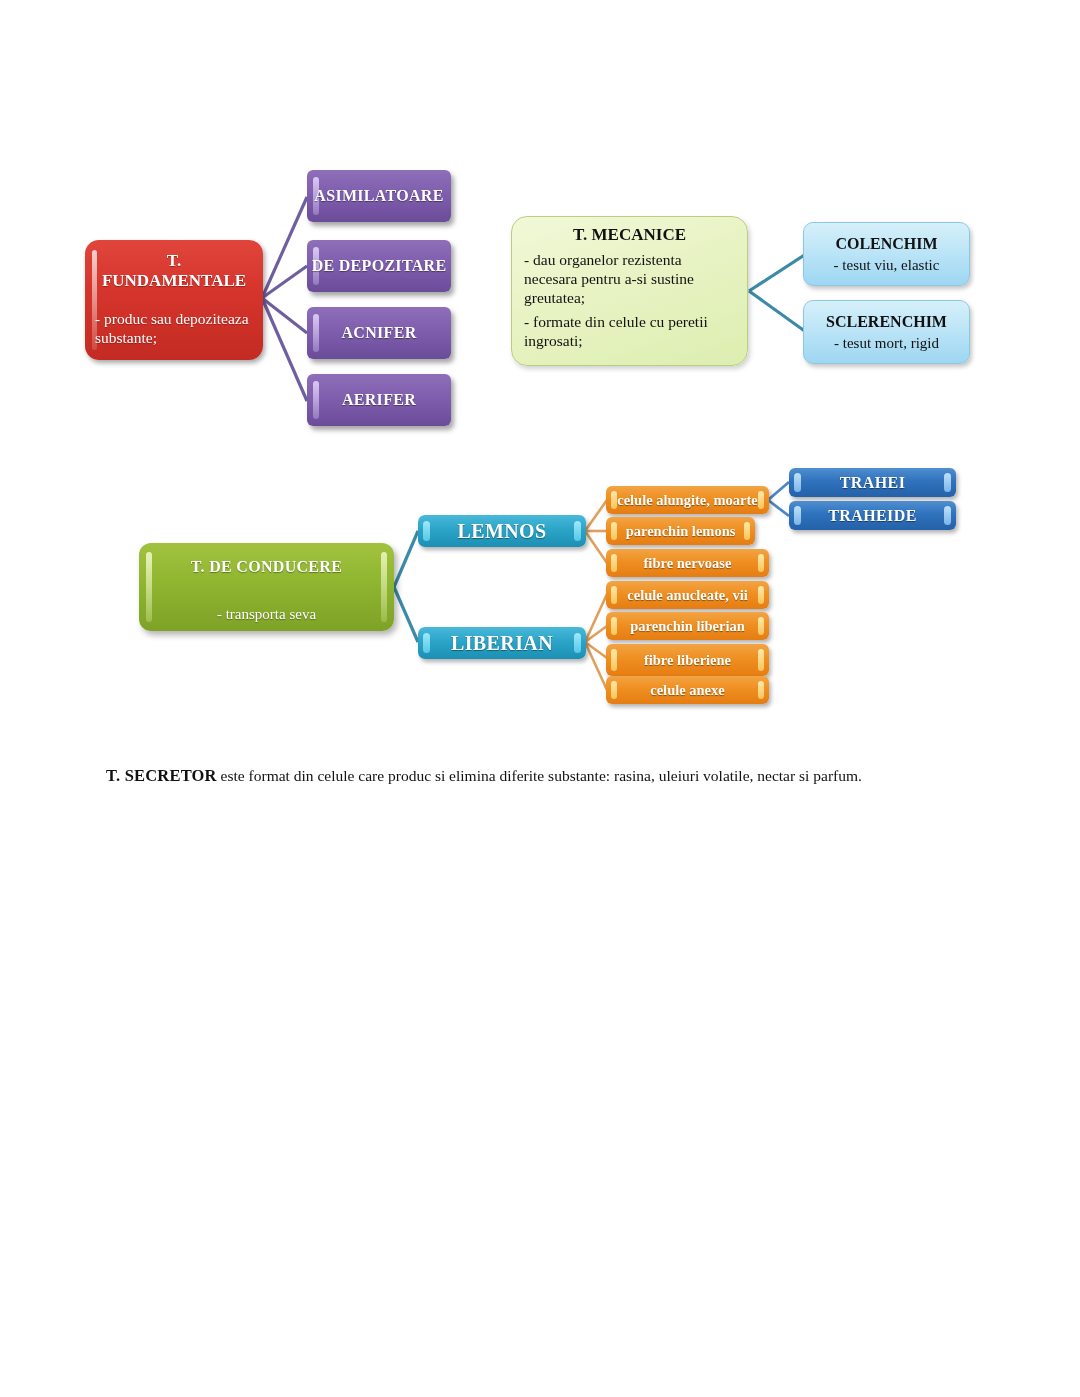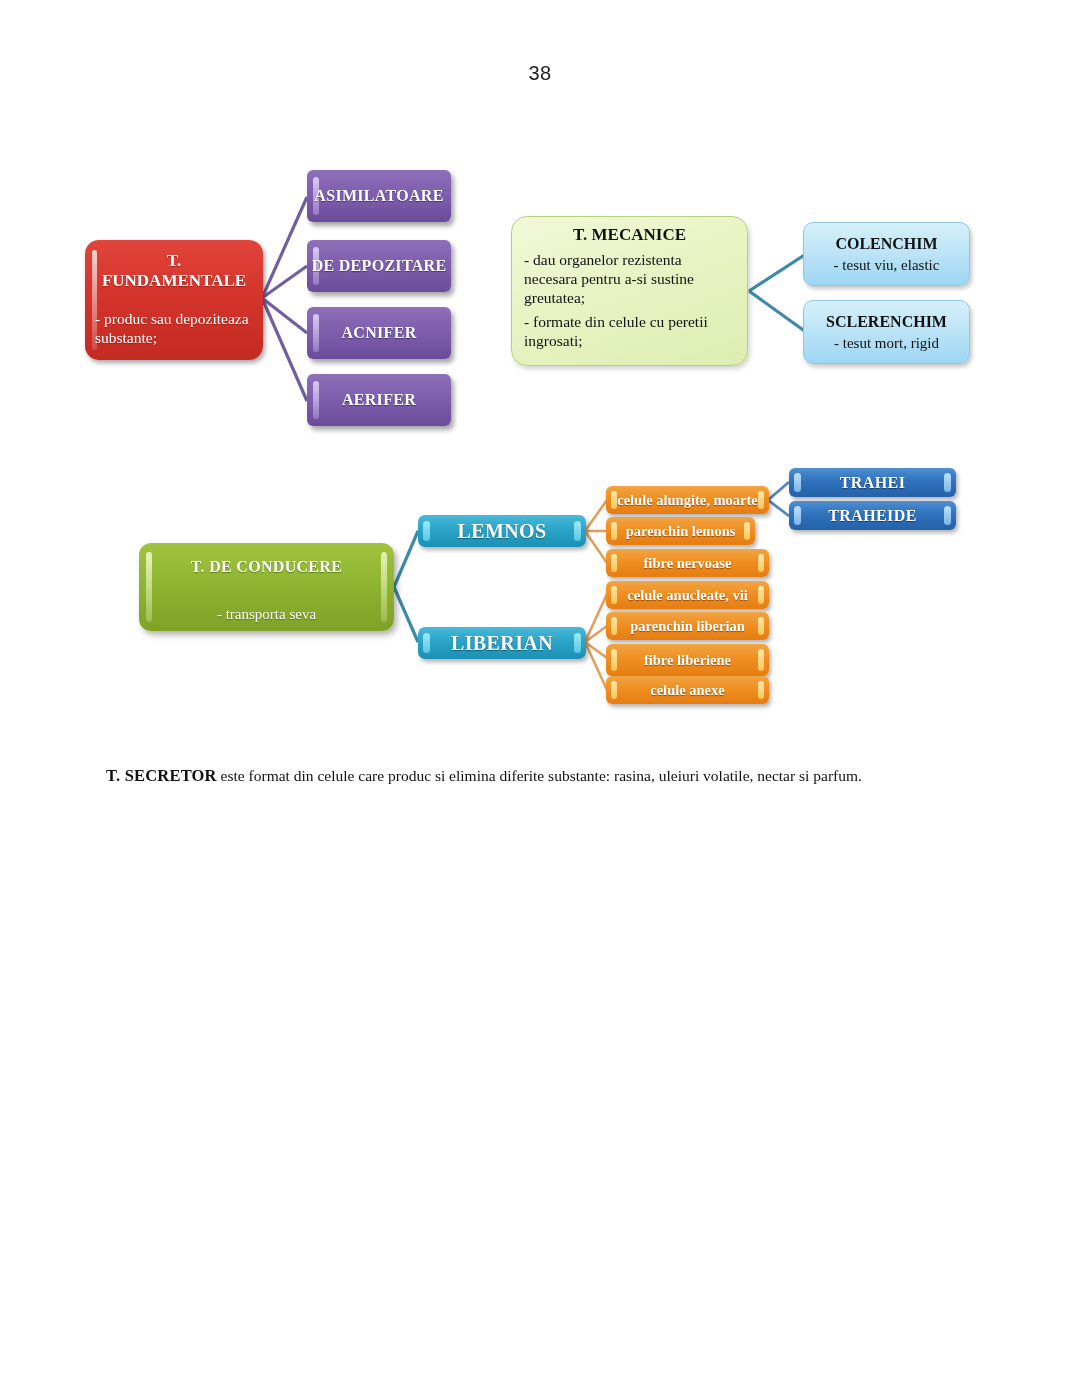--- a/index.html
+++ b/index.html
@@ -310,21 +310,20 @@
     font-weight:bold;
     font-size:16.5px;
     letter-spacing:.2px;
   }
 </style>
 </head>
 <body>
 
 <div class="page">
 
-  <div class="page-number">38</div>
 
   <svg class="connectors" viewBox="0 0 1080 1397" xmlns="http://www.w3.org/2000/svg">
 
     <g stroke="#6f5f9e" stroke-width="3.2" fill="none">
       <path d="M262,298 L307,197"></path>
       <path d="M262,298 L307,266"></path>
       <path d="M262,298 L307,333"></path>
       <path d="M262,298 L307,401"></path>
     </g>
 

